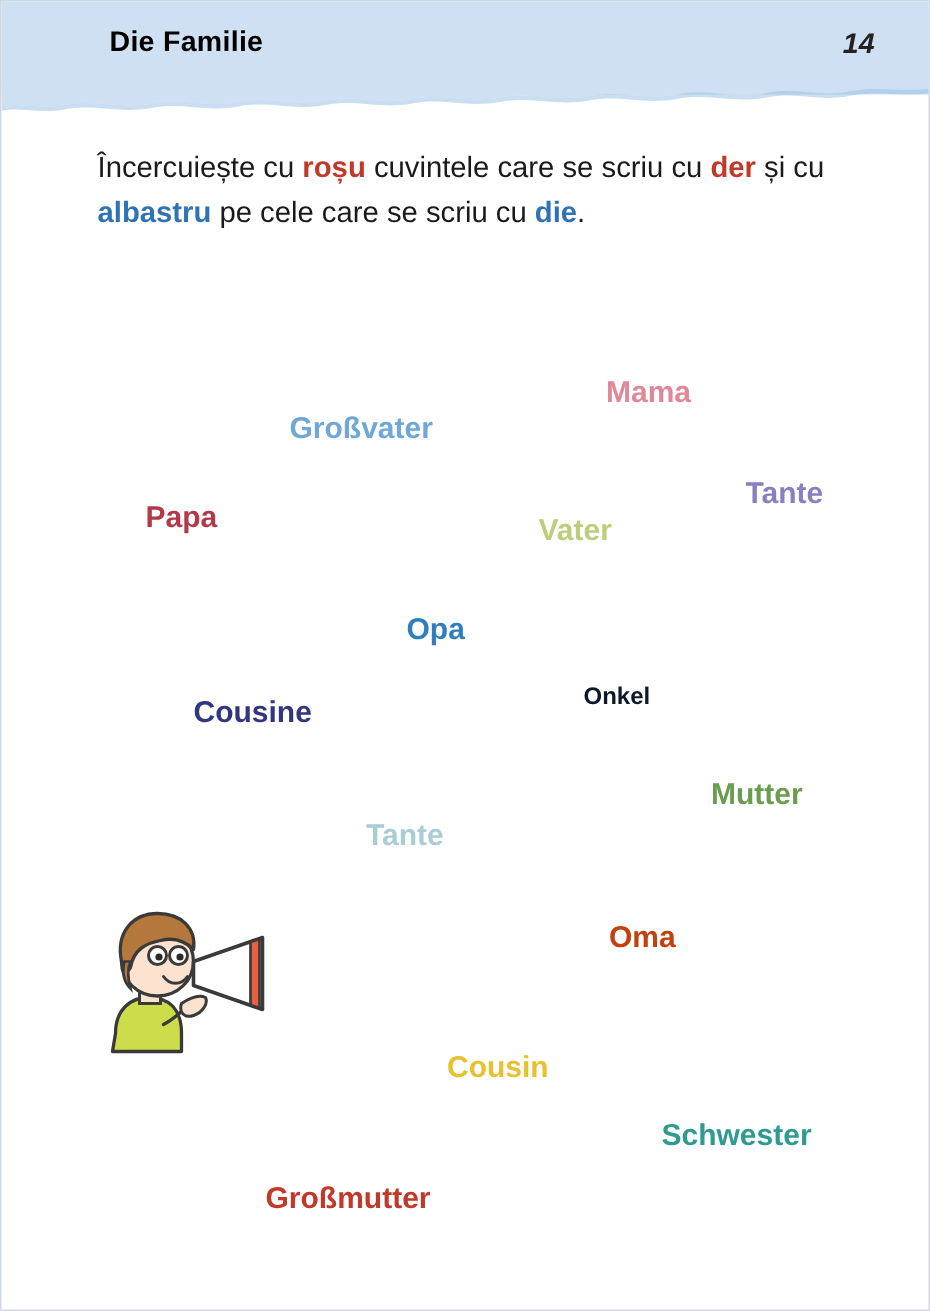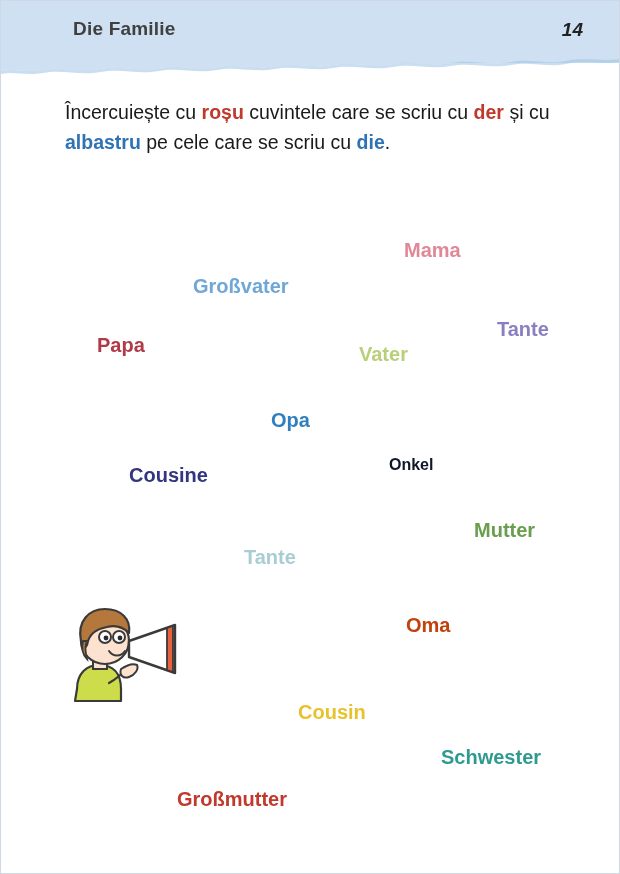--- a/index.html
+++ b/index.html
@@ -43,21 +43,21 @@
   }
   .header-edge svg {
     display: block;
   }
   .header-title {
     position: absolute;
     left: 72px;
     top: 17px;
     font-size: 19px;
     font-weight: bold;
-    color: #404040;
+    color: #000000;
     letter-spacing: 0.2px;
   }
   .page-number {
     position: absolute;
     right: 36px;
     top: 18px;
     font-size: 19px;
     font-weight: bold;
     color: #222222;
     font-style: italic;
@@ -116,21 +116,21 @@
       <path d="M0,0 L620,0 L620,6 C600,9 585,4 565,8 C545,12 530,5 510,9 C488,13 470,6 450,10 C428,14 412,7 392,11 C370,15 352,8 332,12 C310,16 294,9 274,13 C252,17 236,10 216,14 C194,18 178,11 158,15 C136,19 120,12 100,16 C78,20 62,13 42,17 C24,20 12,15 0,18 Z" fill="#cfe0f2"></path>
       <path d="M0,18 C12,15 24,20 42,17 C62,13 78,20 100,16 C120,12 136,19 158,15 C178,11 194,18 216,14 C236,10 252,17 274,13 C294,9 310,16 332,12 C352,8 370,15 392,11 C412,7 428,14 450,10 C470,6 488,13 510,9 C530,5 545,12 565,8 C585,4 600,9 620,6 L620,9 C600,12 585,7 565,11 C545,15 530,8 510,12 C488,16 470,9 450,13 C428,17 412,10 392,14 C370,18 352,11 332,15 C310,19 294,12 274,16 C252,20 236,13 216,17 C194,21 178,14 158,18 C136,22 120,15 100,19 C78,23 62,16 42,20 C24,23 12,18 0,21 Z" fill="#9dc3e6" opacity="0.55"></path>
     </svg>
   </div>
 
   <div class="instruction">
     <span>Încercuiește cu </span><span class="w-rosu">roșu</span><span> cuvintele care se scriu cu </span><span class="w-der">der</span><span> și cu </span><span class="w-albastru">albastru</span><span> pe cele care se scriu cu </span><span class="w-die">die</span><span>.</span>
   </div>
 
   <div class="words" id="words-layer">
-      <span class="word" style="left: 403px; top: 238px; color: rgb(224, 136, 152); font-size: 20px;">Mama</span>
+      <span class="word" style="left: 403px; top: 250px; color: rgb(224, 136, 152); font-size: 20px;">Mama</span>
       <span class="word" style="left: 192px; top: 274px; color: rgb(111, 168, 214); font-size: 20px;">Großvater</span>
       <span class="word" style="left: 496px; top: 317px; color: rgb(138, 127, 192); font-size: 20px;">Tante</span>
       <span class="word" style="left: 96px; top: 333px; color: rgb(176, 58, 72); font-size: 20px;">Papa</span>
       <span class="word" style="left: 358px; top: 342px; color: rgb(185, 207, 122); font-size: 20px;">Vater</span>
       <span class="word" style="left: 270px; top: 408px; color: rgb(47, 127, 191); font-size: 20px;">Opa</span>
       <span class="word" style="left: 388px; top: 455px; color: #0f172a; font-size: 16px;">Onkel</span>
       <span class="word" style="left: 128px; top: 463px; color: rgb(51, 53, 126); font-size: 20px;">Cousine</span>
       <span class="word" style="left: 473px; top: 518px; color: rgb(106, 158, 79); font-size: 20px;">Mutter</span>
       <span class="word" style="left: 243px; top: 545px; color: rgb(169, 205, 213); font-size: 20px;">Tante</span>
       <span class="word" style="left: 405px; top: 613px; color: #c2410c; font-size: 20px;">Oma</span>

